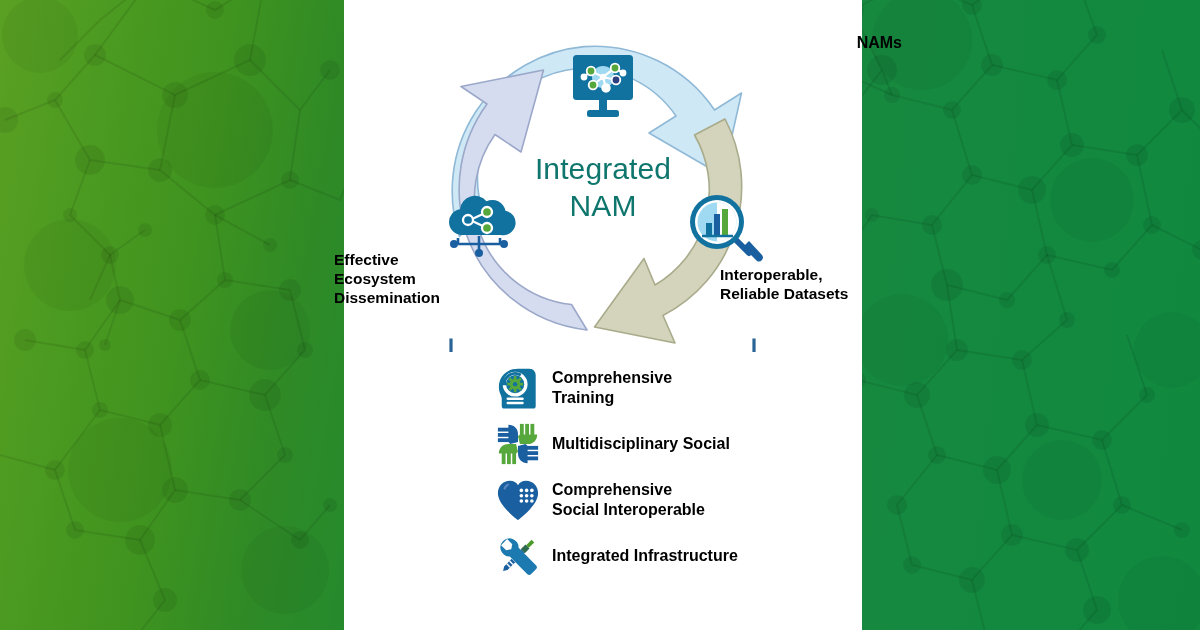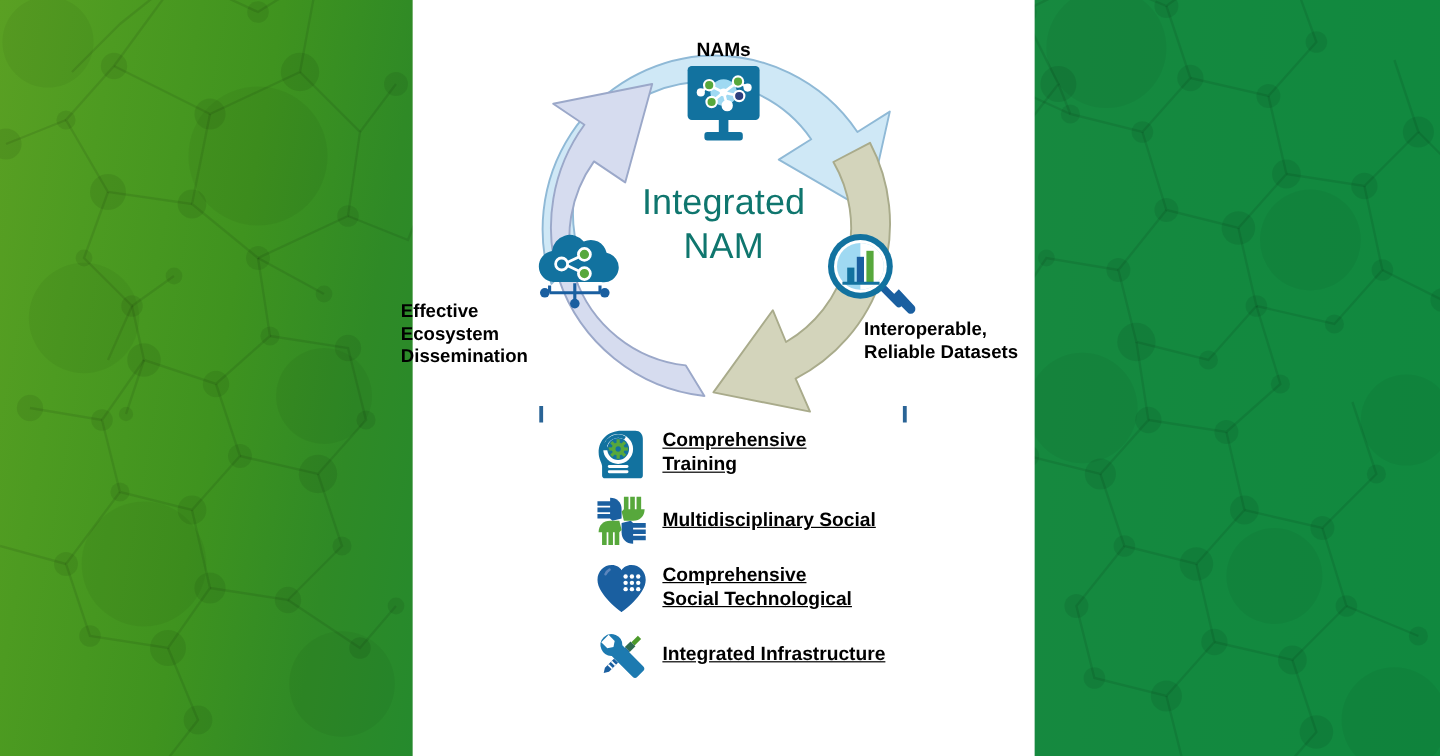--- a/index.html
+++ b/index.html
@@ -24,26 +24,26 @@
   .cycle{position:absolute;left:0;top:0;width:518px;height:350px;}
   .cycle svg{position:absolute;left:0;top:0;}
 
   .center-text{
     position:absolute;left:149px;top:150px;width:220px;
     text-align:center;color:#0f766e;font-size:30px;line-height:37px;
     letter-spacing:.1px;
   }
 
   .lbl{position:absolute;font-weight:bold;color:#000;font-size:15.5px;line-height:19px;}
-  .lbl-nams{left:0;top:33px;width:518px;text-align:center;font-size:16px;}
+  .lbl-nams{left:0;top:33px;width:518px;text-align:right;font-size:16px;padding-left:40px;}
   .lbl-left{left:-10px;top:250px;width:140px;}
   .lbl-right{left:376px;top:265px;width:190px;text-align:left;}
 
   
-  .list{position:absolute;left:0;top:350px;width:480px;text-decoration:underline;}
+  .list{position:absolute;left:0;top:360px;width:480px;}
   .row{display:flex;align-items:center;height:56px;}
   .row .ico{width:56px;min-width:56px;height:48px;margin-left:146px;
     display:flex;align-items:center;justify-content:center;}
   .row .txt{font-weight:bold;color:#000;font-size:16px;line-height:20px;
     margin-left:6px;}
 </style>
 </head>
 <body>
 
 <div class="stage">
@@ -432,21 +432,21 @@
                 <circle cx="33" cy="18.5" r="1.9"></circle>
                 <circle cx="38.5" cy="18.5" r="1.9"></circle>
               <circle cx="27.5" cy="24" r="1.9"></circle>
                 <circle cx="33" cy="24" r="1.9"></circle>
                 <circle cx="38.5" cy="24" r="1.9"></circle>
             </g>
           </svg>
         </div>
         <div class="txt">
           <div>Comprehensive</div>
-          <div>Social Technological</div>
+          <div>Social Interoperable</div>
         </div>
       </div>
 
       <div class="row">
         <div class="ico">
           <svg viewBox="0 0 48 48" width="46" height="46">
 
             <g transform="rotate(45 24 24)">
               <path d="M22 2 L26 2 L26 10 L22 10 Z" fill="#4c9a2a"></path>
               <path d="M21 10 L27 10 L27 17 L21 17 Z" fill="#2f6b4f"></path>

